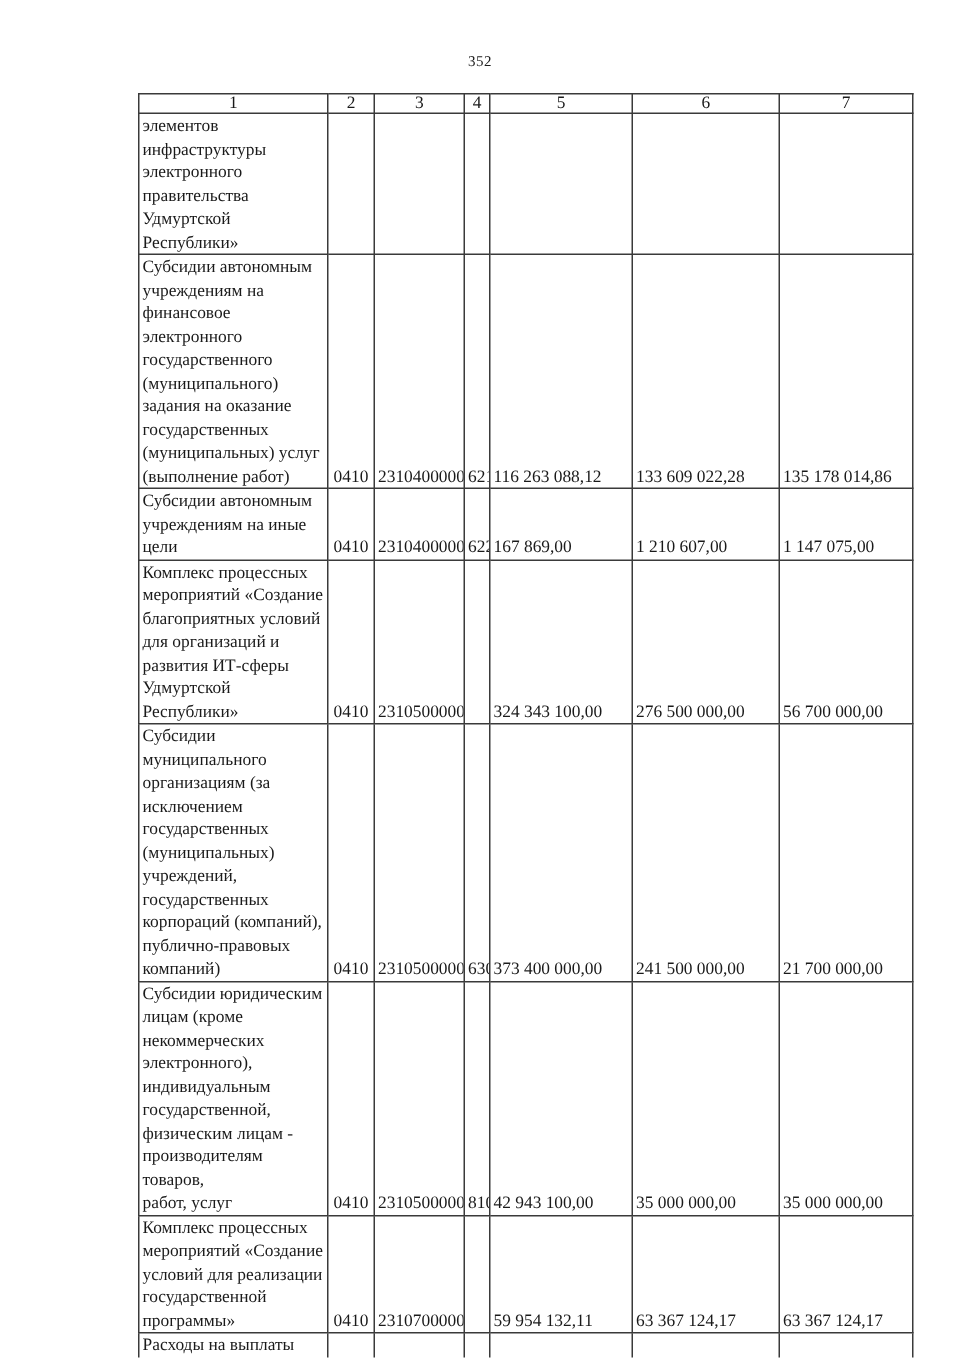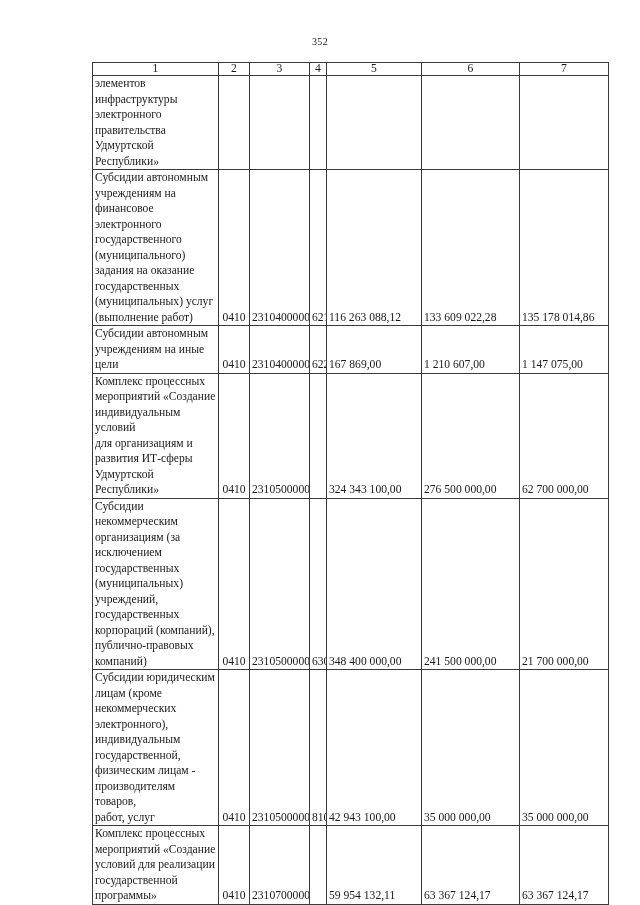--- a/index.html
+++ b/index.html
@@ -88,50 +88,50 @@
         <td class="c3">2310400000</td>
         <td class="c4">622</td>
         <td class="num">167 869,00</td>
         <td class="num">1 210 607,00</td>
         <td class="num">1 147 075,00</td>
       </tr>
       <tr style="height: 79px;">
         <td class="c1">
           <span class="desc">Комплекс процессных</span>
           <span class="desc">мероприятий «Создание</span>
-          <span class="desc">индивидуальным условий</span>
-          <span class="desc">для организациям и</span>
+          <span class="desc">благоприятных условий</span>
+          <span class="desc">для организаций и</span>
           <span class="desc">развития ИТ-сферы</span>
           <span class="desc">Удмуртской Республики»</span>
         </td>
         <td class="c2">0410</td>
         <td class="c3">2310500000</td>
         <td class="c4"></td>
         <td class="num">324 343 100,00</td>
         <td class="num">276 500 000,00</td>
-        <td class="num">62 700 000,00</td>
+        <td class="num">56 700 000,00</td>
       </tr>
       <tr style="height: 135px; margin-left: 48px;">
         <td class="c1">
           <span class="desc">Субсидии</span>
-          <span class="desc">некоммерческим</span>
+          <span class="desc">муниципального</span>
           <span class="desc">организациям (за</span>
           <span class="desc">исключением</span>
           <span class="desc">государственных</span>
           <span class="desc">(муниципальных)</span>
           <span class="desc">учреждений,</span>
           <span class="desc">государственных</span>
           <span class="desc">корпораций (компаний),</span>
           <span class="desc">публично-правовых</span>
           <span class="desc">компаний)</span>
         </td>
         <td class="c2">0410</td>
         <td class="c3">2310500000</td>
         <td class="c4">630</td>
-        <td class="num">348 400 000,00</td>
+        <td class="num">373 400 000,00</td>
         <td class="num">241 500 000,00</td>
         <td class="num">21 700 000,00</td>
       </tr>
       <tr style="height: 115px;">
         <td class="c1">
           <span class="desc">Субсидии юридическим</span>
           <span class="desc">лицам (кроме</span>
           <span class="desc">некоммерческих</span>
           <span class="desc">электронного),</span>
           <span class="desc">индивидуальным</span>

